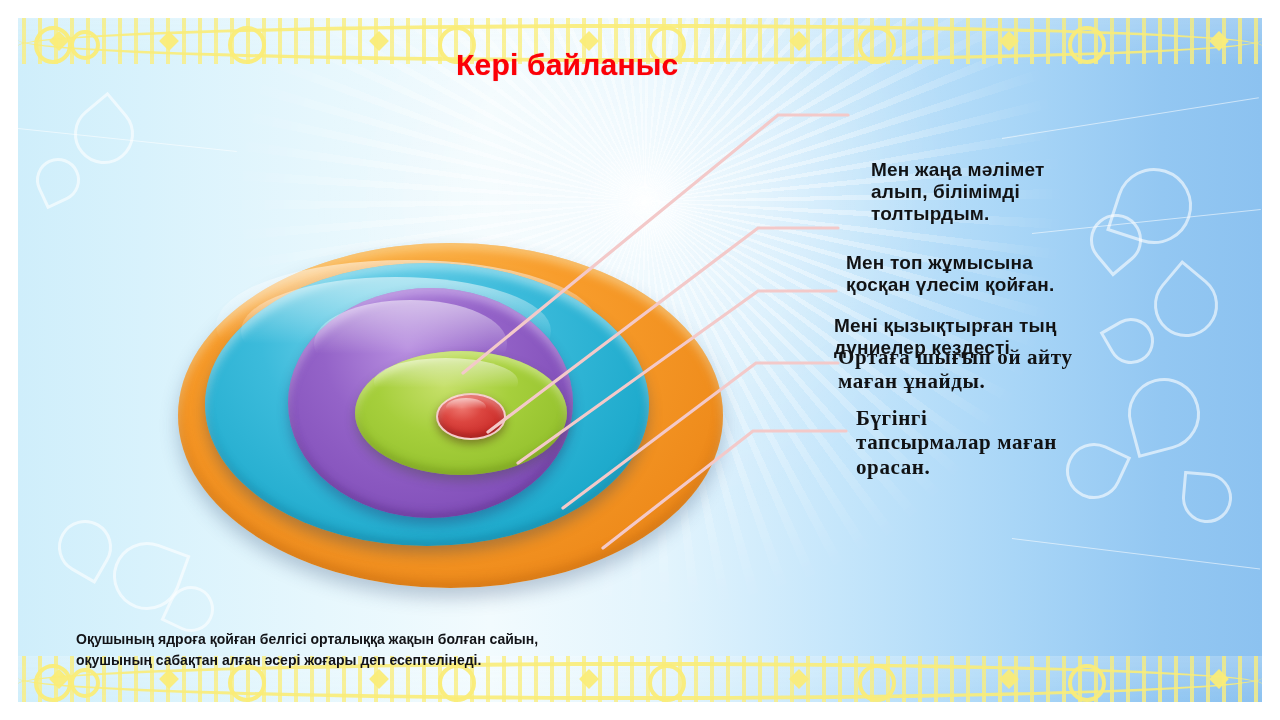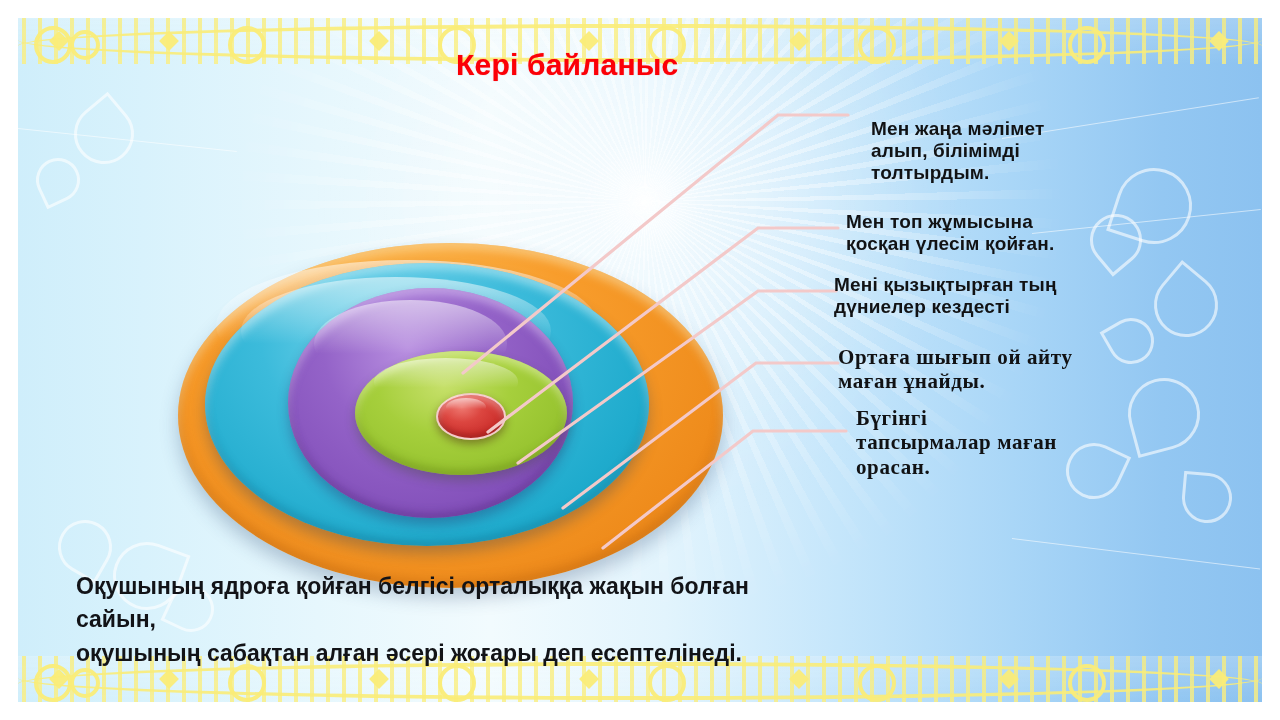--- a/index.html
+++ b/index.html
@@ -140,29 +140,29 @@
   #lines{position:absolute;left:0;top:0;width:100%;height:100%;pointer-events:none;}
 
   
   .callout{
     position:absolute;
     color:#111214;
     font-weight:bold;
     line-height:1.16;
     white-space:pre-line;
   }
-  .callout.sans{ font-family:"Liberation Sans", sans-serif; font-size:19px; letter-spacing:.2px;}
+  .callout.sans{ font-family:"Liberation Sans", sans-serif; font-size:19px; letter-spacing:.2px;margin-top:41px;}
   .callout.serif{ font-family:"Liberation Serif", serif; font-size:21px; letter-spacing:.6px;}
 
   
   #footnote{
     position:absolute;
     left:58px;bottom:32px;width:740px;
     color:#121317;
-    font-size:23px;
+    font-size:14px;
     font-weight:bold;
     line-height:1.45;
     white-space:pre-line;
   }
 </style>
 </head>
 <body>
 
 <div id="slide">
 

